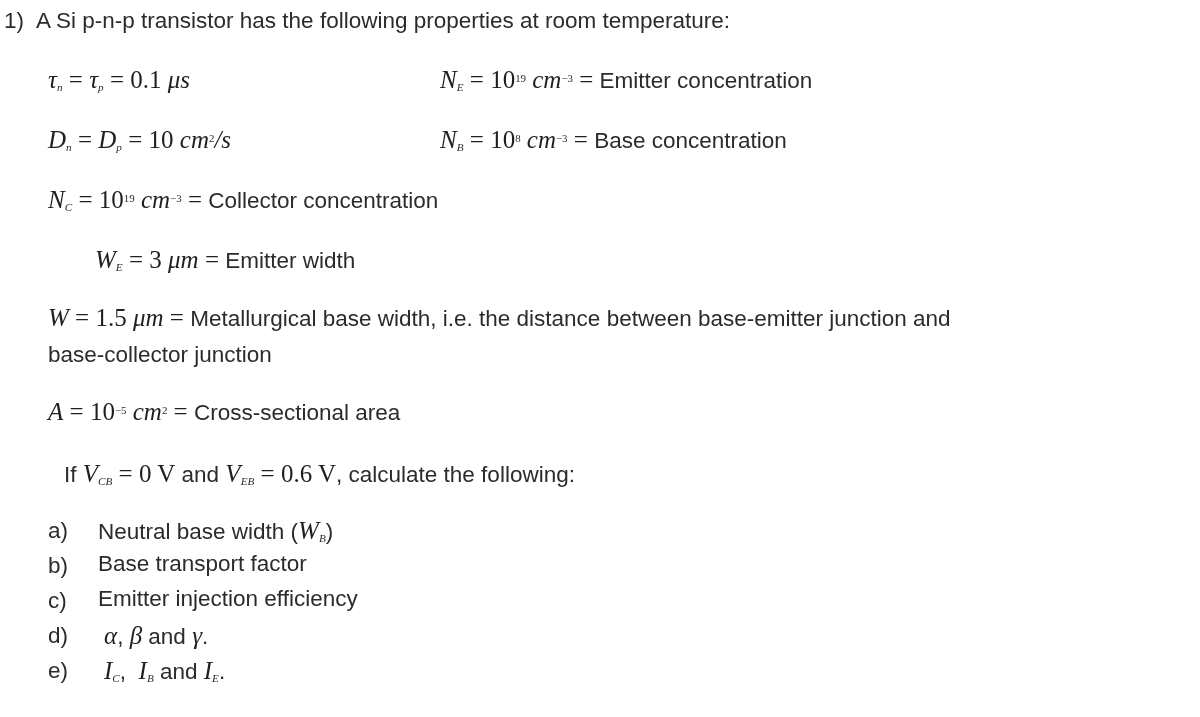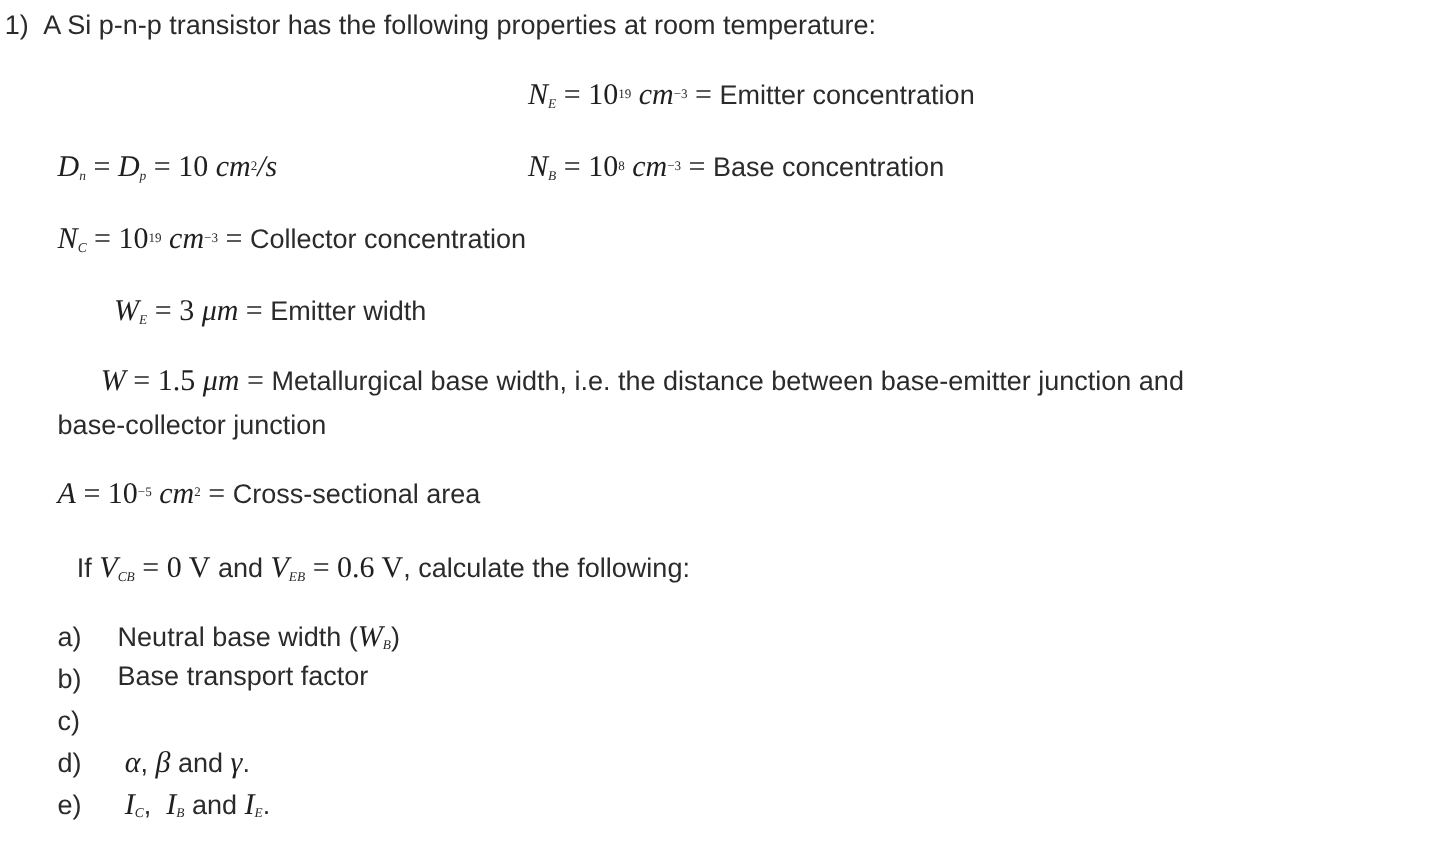--- a/index.html
+++ b/index.html
@@ -79,21 +79,21 @@
   
   .col-l { left: 48px;  }
   .col-r { left: 440px; }
 
   #p-tau-l   { top: 66px;  }
   #p-ne-r    { top: 66px;  }
   #p-d-l     { top: 126px; text-align: center; }
   #p-nb-r    { top: 126px; }
   #p-nc      { left: 48px; top: 186px; }
   #p-we      { left: 48px; top: 246px; margin-left: 47px; }
-  #p-w       { left: 48px; top: 304px; margin-left: 36px; }
+  #p-w       { left: 48px; top: 304px; }
   #p-w-cont  { left: 48px; top: 344px; }
   #p-a       { left: 48px; top: 398px; }
   #p-if      { left: 64px; top: 460px; }
 
   
   .qlist { position: absolute; left: 0; top: 518px; width: 1200px; }
   .qitem {
     position: relative;
     height: 35px;
     white-space: nowrap;
@@ -115,20 +115,23 @@
   .qbody-math { left: 104px; }
 </style>
 </head>
 <body>
 
 <div class="page">
 
   <div class="row txt" id="stem-number">1)</div>
   <div class="row txt" id="stem-text">A Si p-n-p transistor has the following properties at room temperature:</div>
 
+  <div class="row col-l" id="p-tau-l">
+    <span class="math">τ</span><sub class="msub">n</sub><span class="op"> = </span><span class="math">τ</span><sub class="msub">p</sub><span class="op"> = </span><span class="num">0.1</span><span class="math"> </span><span class="math">μs</span>
+  </div>
 
   <div class="row col-r" id="p-ne-r">
     <span class="math">N</span><sub class="msub">E</sub><span class="op"> = </span><span class="num">10</span><sup class="msup">19</sup><span class="math"> </span><span class="math">cm</span><sup class="msup">−3</sup><span class="op"> = </span><span class="txt">Emitter concentration</span>
   </div>
 
   <div class="row col-l" id="p-d-l">
     <span class="math">D</span><sub class="msub">n</sub><span class="op"> = </span><span class="math">D</span><sub class="msub">p</sub><span class="op"> = </span><span class="num">10</span><span class="math"> </span><span class="math">cm</span><sup class="msup">2</sup><span class="math">/s</span>
   </div>
 
   <div class="row col-r" id="p-nb-r">
@@ -163,20 +166,21 @@
       <span class="qbody"><span class="txt">Neutral base width (</span><span class="math">W</span><sub class="msub">B</sub><span class="txt">)</span></span>
     </div>
 
     <div class="qitem">
       <span class="qlabel">b)</span>
       <span class="qbody txt">Base transport factor</span>
     </div>
 
     <div class="qitem">
       <span class="qlabel">c)</span>
+      <span class="qbody txt">Emitter injection efficiency</span>
     </div>
 
     <div class="qitem">
       <span class="qlabel">d)</span>
       <span class="qbody qbody-math"><span class="math">α</span><span class="txt">, </span><span class="math">β</span><span class="txt"> and </span><span class="math">γ</span><span class="txt">.</span></span>
     </div>
 
     <div class="qitem">
       <span class="qlabel">e)</span>
       <span class="qbody qbody-math"><span class="math">I</span><sub class="msub">C</sub><span class="txt">,  </span><span class="math">I</span><sub class="msub">B</sub><span class="txt"> and </span><span class="math">I</span><sub class="msub">E</sub><span class="txt">.</span></span>

